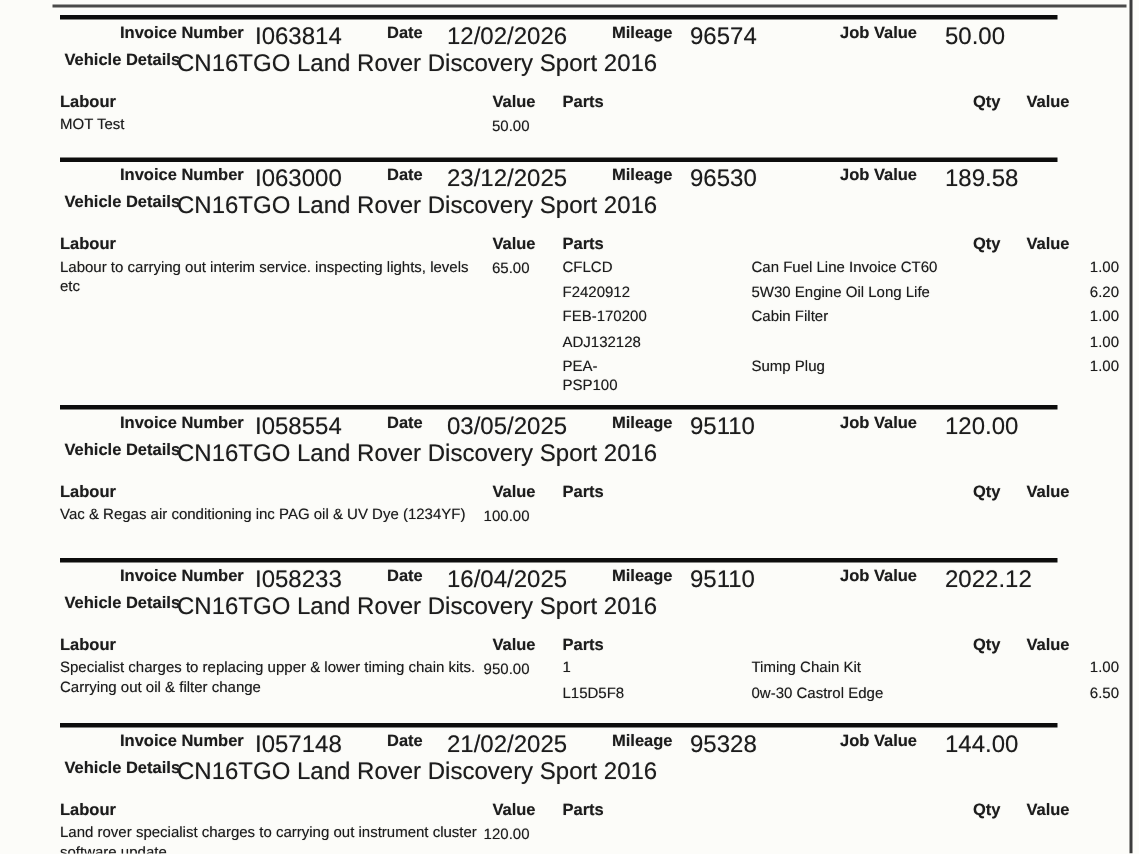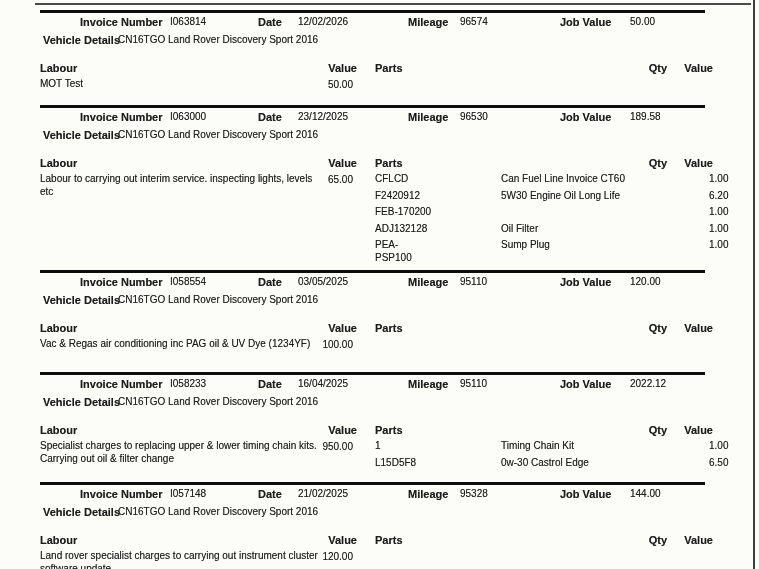--- a/index.html
+++ b/index.html
@@ -14,21 +14,21 @@
   .top-rule { position:absolute; left:35px; top:3px; width:716px; height:2px; background:#4a4a4a; }
   .right-border { position:absolute; left:753px; top:0; width:2px; height:569px; background:#3c3c3c; }
 
   .invoice-block {
     position:absolute; left:40px; width:665px;
     border-top:3px solid #0d0d0d;
   }
   .invoice-block > div { position:absolute; }
 
   .lbl { font-weight:bold; font-size:11px; }
-  .val { font-size:10px; }
+  .val { font-size:16px; }
   .txt { font-size:10px; line-height:13px; }
   .lbl, .val, .txt { text-shadow:0 0 .5px rgba(45,45,45,.55); }
 
   .inv-row { top:3px; left:0; width:665px; height:14px; }
   .inv-row span { position:absolute; white-space:nowrap;padding-left:40px; }
   .l-invno   { left:0; }
   .v-invno   { left:90px; }
   .l-date    { left:178px; }
   .v-date    { left:218px; }
   .l-mileage { left:328px; }
@@ -54,21 +54,21 @@
 
   .parts-rows { top:64px; left:335px; width:335px; }
   .part-row {
     display:grid;
     grid-template-columns:58px 12px 180px 37px 48px;
     margin-bottom:3.5px;
     gap:28px;
   }
   .p-code  { grid-column:1; }
   .p-desc  { grid-column:3; }
-  .p-qty   { grid-column:4; }
+  .p-qty   { grid-column:4; text-align:right; }
   .p-value { grid-column:5; text-align:right; }
 </style>
 </head>
 <body>
 
 <div class="page">
   <div class="top-rule"></div>
   <div class="right-border"></div>
 
   <section class="invoice-block" style="top:10px">
@@ -129,26 +129,26 @@
         <span class="p-value">11.60</span>
       </div>
       <div class="part-row txt">
         <span class="p-code">F2420912</span>
         <span class="p-desc">5W30 Engine Oil Long Life</span>
         <span class="p-qty">6.20</span>
         <span class="p-value">52.95</span>
       </div>
       <div class="part-row txt">
         <span class="p-code">FEB-170200</span>
+        <span class="p-desc">Cabin Filter</span>
         <span class="p-qty">1.00</span>
         <span class="p-value">16.06</span>
       </div>
       <div class="part-row txt">
         <span class="p-code">ADJ132128</span>
-        <span class="p-desc">Oil Filter</span>
         <span class="p-qty">1.00</span>
         <span class="p-value">8.93</span>
       </div>
       <div class="part-row txt">
         <span class="p-code">PEA-PSP100</span>
         <span class="p-desc">Sump Plug</span>
         <span class="p-qty">1.00</span>
         <span class="p-value">3.44</span>
       </div>
     </div>

